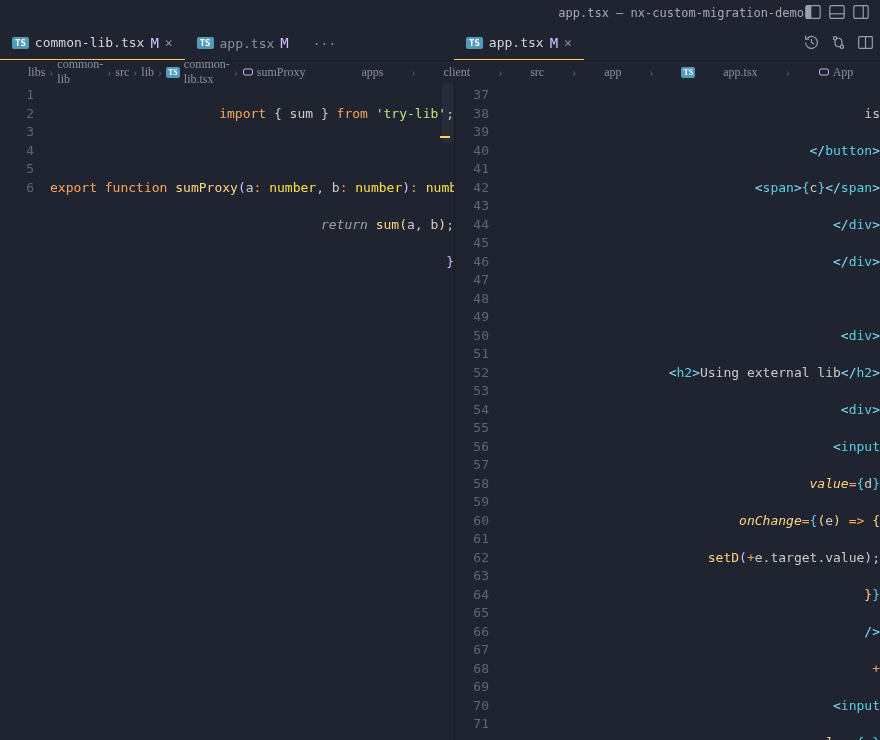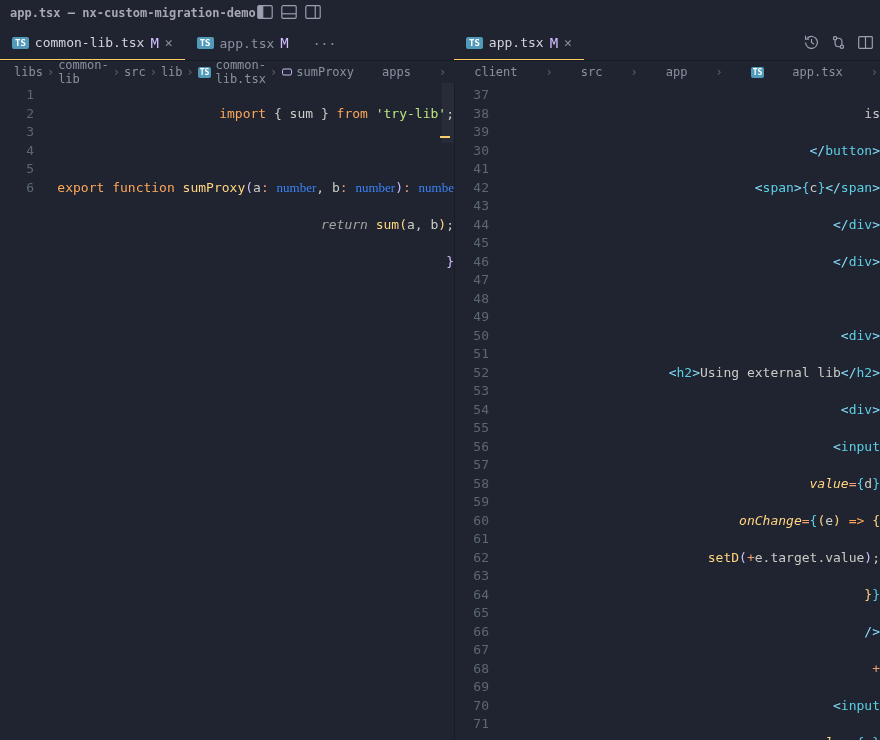--- a/index.html
+++ b/index.html
@@ -6,22 +6,22 @@
 body {
   width:880px; height:740px; overflow:hidden;
   background:#1f2430;
   font-family:ui-monospace,Menlo,Consolas,monospace;
   font-size:13px;
   color:#cbccc6;
 }
 
 
 .title-bar {
-  height:26px; display:flex; align-items:center; justify-content:flex-start;
-  padding:0 10px; background:#1f2430;font-weight:bold;
+  height:26px; display:flex; align-items:center; justify-content:flex-end;
+  padding:0 10px; background:#1f2430;
 }
 .title-text { font-size:12px; color:#a8a8b3; }
 .title-right { display:flex; gap:6px; }
 .title-right svg { width:18px; height:18px; stroke:#9aa0b0; fill:none; stroke-width:1.3; }
 
 
 .tabs-row { display:flex; height:35px; }
 .tabs-group { display:flex; position:relative; }
 .left-tabs { width:454px; border-bottom:1px solid #171b24; }
 .right-tabs { flex:1; border-bottom:1px solid #171b24; }
@@ -34,22 +34,22 @@
 .tab .mod { color:#d4bfff; font-size:14px; }
 .tab .close { color:#8a919f; font-size:13px; }
 .overflow-dots { display:flex; align-items:center; padding:0 12px; color:#8a919f; cursor:pointer; }
 .right-icons { position:absolute; right:6px; top:0; height:35px; display:flex; align-items:center; gap:10px; }
 .right-icons svg { width:17px; height:17px; stroke:#9aa0b0; fill:none; stroke-width:1.4;}
 
 
 .crumbs-row { display:flex; }
 .crumbs {
   display:flex; align-items:center; gap:4px;
-  height:22px; padding:0 14px;
-  font-size:12px; color:#8a919f;
+  height:22px; padding:0 28px;
+  font-size:12px; color:#8a919f;font-family:Liberation Serif, serif;
 }
 .left-crumbs { width:454px; }
 .right-crumbs { flex:1;gap:28px; }
 .crumbs .sep { color:#5c6370; }
 .crumbs .ts-ico { font-weight:bold; font-size:8px; background:#519aba; color:#fff; padding:1px 2px; border-radius:2px; }
 .crumbs .sym { display:inline-flex; align-items:center; gap:3px;}
 .crumbs .sym svg { width:12px; height:12px;}
 
 
 .editors { display:flex; height:calc(100% - 83px); }
@@ -69,21 +69,21 @@
   flex:1; font-size:13px; line-height:18.5px; padding-top:3px;
   white-space:pre; overflow:hidden;text-align:right;
 }
 .code div { height:18.5px; }
 
 
 .c-kw   { color:#ffa759; }
 .c-kw2  { color:#a3a3a3; font-style:italic;}
 .c-id   { color:#ffd580; }
 .c-str  { color:#bae67e; }
-.c-type { color:#3b82f6;font-family:Liberation Serif, serif; }
+.c-type { color:#fde047; }
 .c-punc { color:#cbccc6; }
 .c-op   { color:#f29e74; }
 .c-var  { color:#cbccc6; }
 .c-attr { color:#ffd580; font-style:italic;}
 .c-tag  { color:#5ccfe6; }
 .c-brkt { color:#89ddff; }
 .c-pbr  { color:#d4bfff; }
 .c-br2  { color:#ffd580; }
 .c-call { color:#ffd580; }
 .c-brace{ color:#5ccfe6;}
@@ -222,21 +222,21 @@
     <div class="scroll-thumb"></div>
   </div>
 
   <div class="divider"></div>
 
   <div class="editor-pane right-pane">
     <div class="gutter" id="gutter-right">
         <div>37</div>
         <div>38</div>
         <div>39</div>
-        <div>30</div>
+        <div>40</div>
         <div>41</div>
         <div>42</div>
         <div>43</div>
         <div>44</div>
         <div>45</div>
         <div>46</div>
         <div>47</div>
         <div>48</div>
         <div>49</div>
         <div>50</div>

